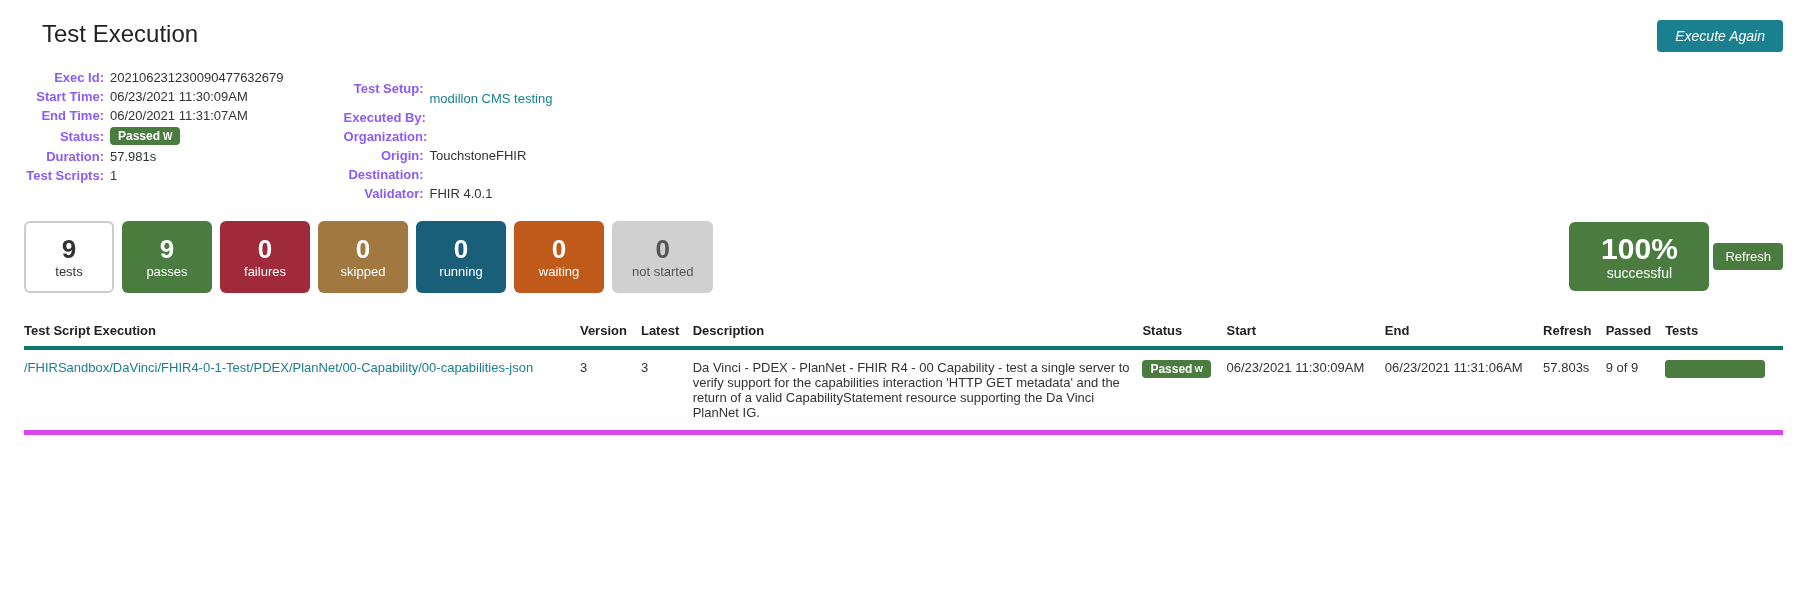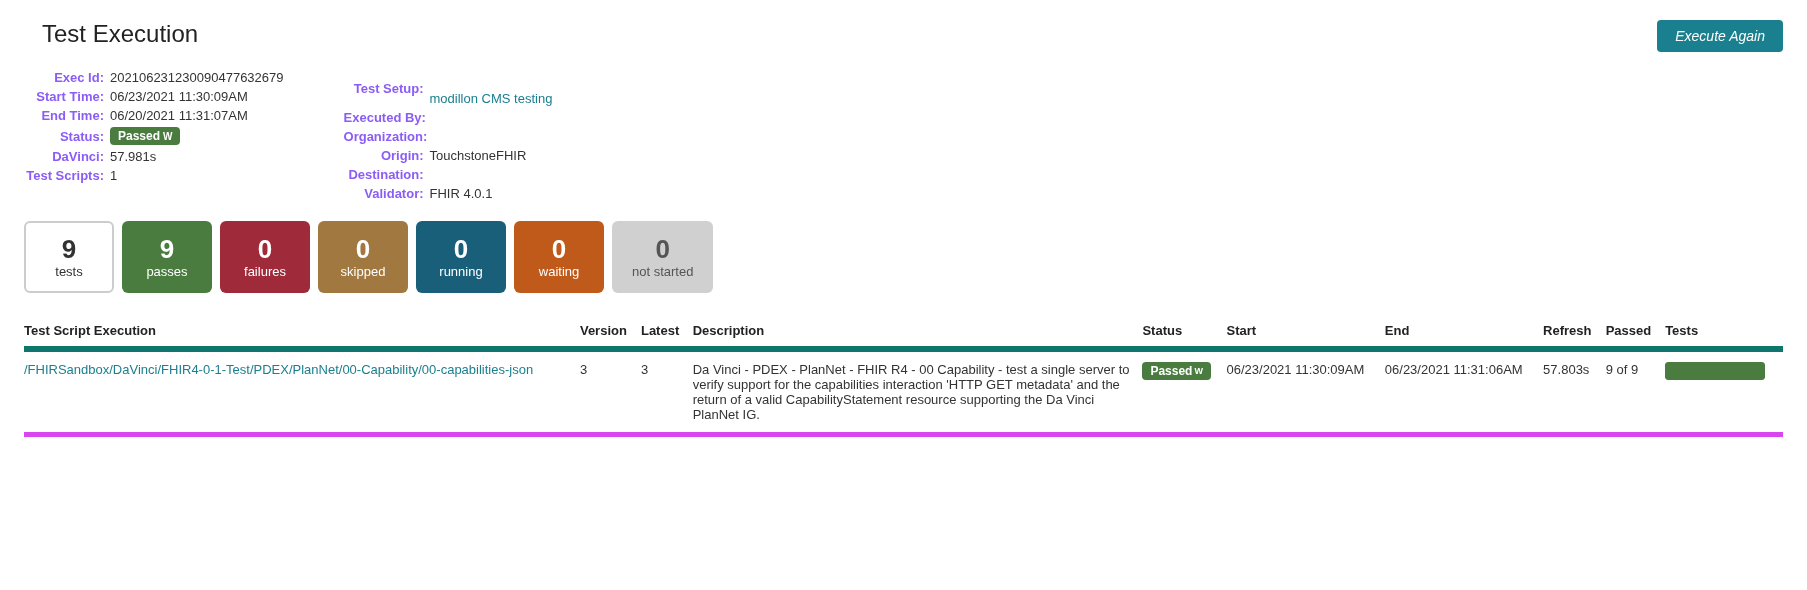--- a/index.html
+++ b/index.html
@@ -152,21 +152,21 @@
     }
     .test-table {
       width: 100%;
       border-collapse: collapse;
     }
     .test-table th {
       text-align: left;
       padding: 8px 10px 8px 0;
       font-weight: bold;
       color: #222;
-      border-bottom: 6px solid #0f766e;
+      border-bottom: 4px solid #0f766e;
       font-size: 13px;
     }
     .test-table td {
       padding: 10px 10px 10px 0;
       vertical-align: top;
       border-bottom: 5px solid #d946ef;
       font-size: 13px;
     }
     .test-link {
       color: #1a7f8e;
@@ -210,21 +210,21 @@
       <span class="meta-value">06/20/2021 11:31:07AM</span>
     </div>
     <div class="meta-row">
       <span class="meta-label">Status:</span>
       <span class="status-badge">
         <span>Passed</span>
         <span class="w-marker">W</span>
       </span>
     </div>
     <div class="meta-row">
-      <span class="meta-label">DaVinci:</span>
+      <span class="meta-label">Duration:</span>
       <span class="meta-value">57.981s</span>
     </div>
     <div class="meta-row">
       <span class="meta-label">Test Scripts:</span>
       <span class="meta-value">1</span>
     </div>
   </div>
   <div class="meta-col">
     <div class="meta-row">
       <span class="meta-label">Test Setup:</span>
@@ -276,20 +276,27 @@
   </div>
   <div class="stat-box waiting">
     <span class="stat-num">0</span>
     <span class="stat-label">waiting</span>
   </div>
   <div class="stat-box not-started">
     <span class="stat-num">0</span>
     <span class="stat-label">not started</span>
   </div>
   <div style="flex:1"></div>
+  <div class="success-refresh-group">
+    <div class="success-box">
+      <span class="pct">100%</span>
+      <span class="succ-label">successful</span>
+    </div>
+    <button class="refresh-btn">Refresh</button>
+  </div>
 </div>
 
 <div class="table-section">
   <table class="test-table">
     <thead>
       <tr>
         <th>Test Script Execution</th>
         <th>Version</th>
         <th>Latest</th>
         <th>Description</th>

